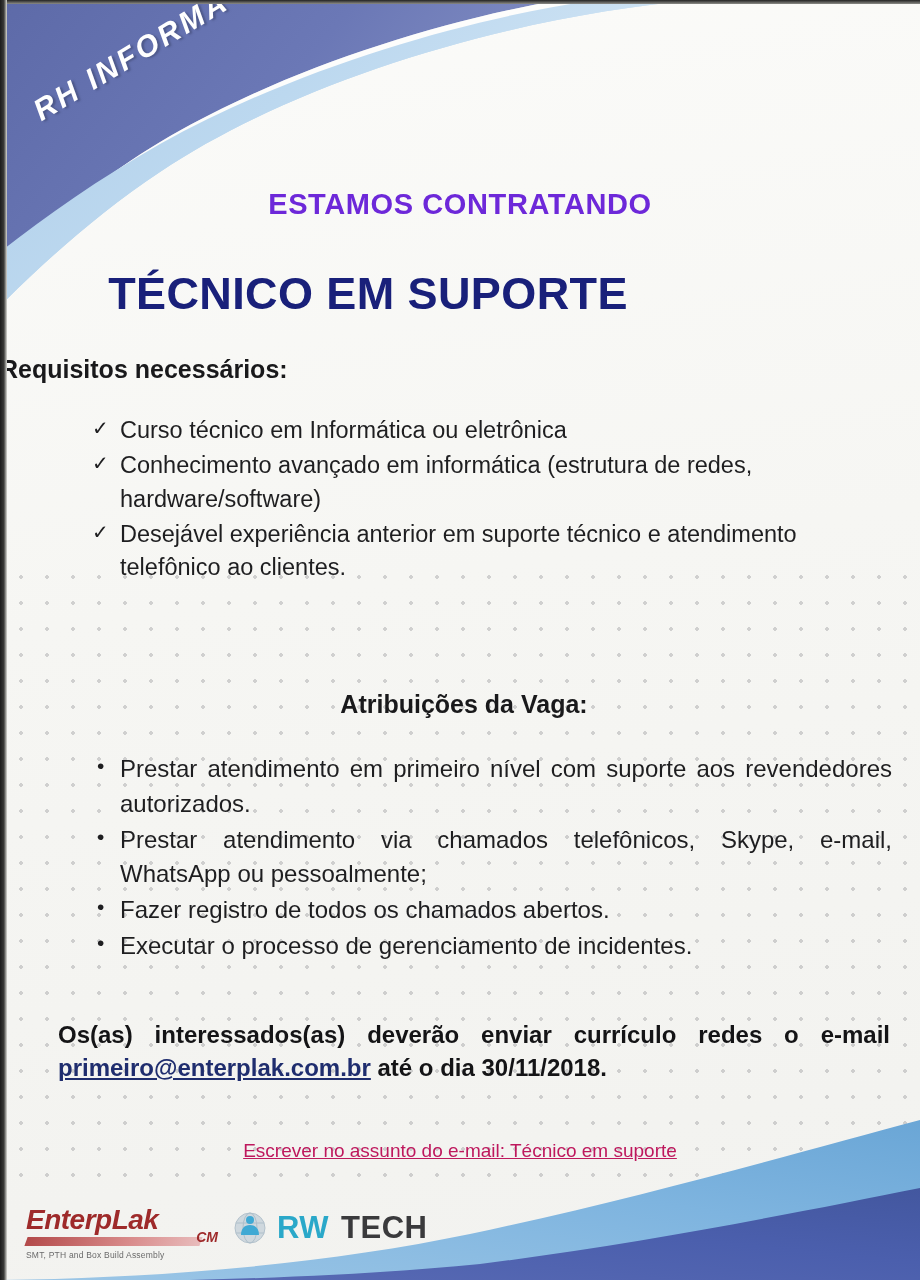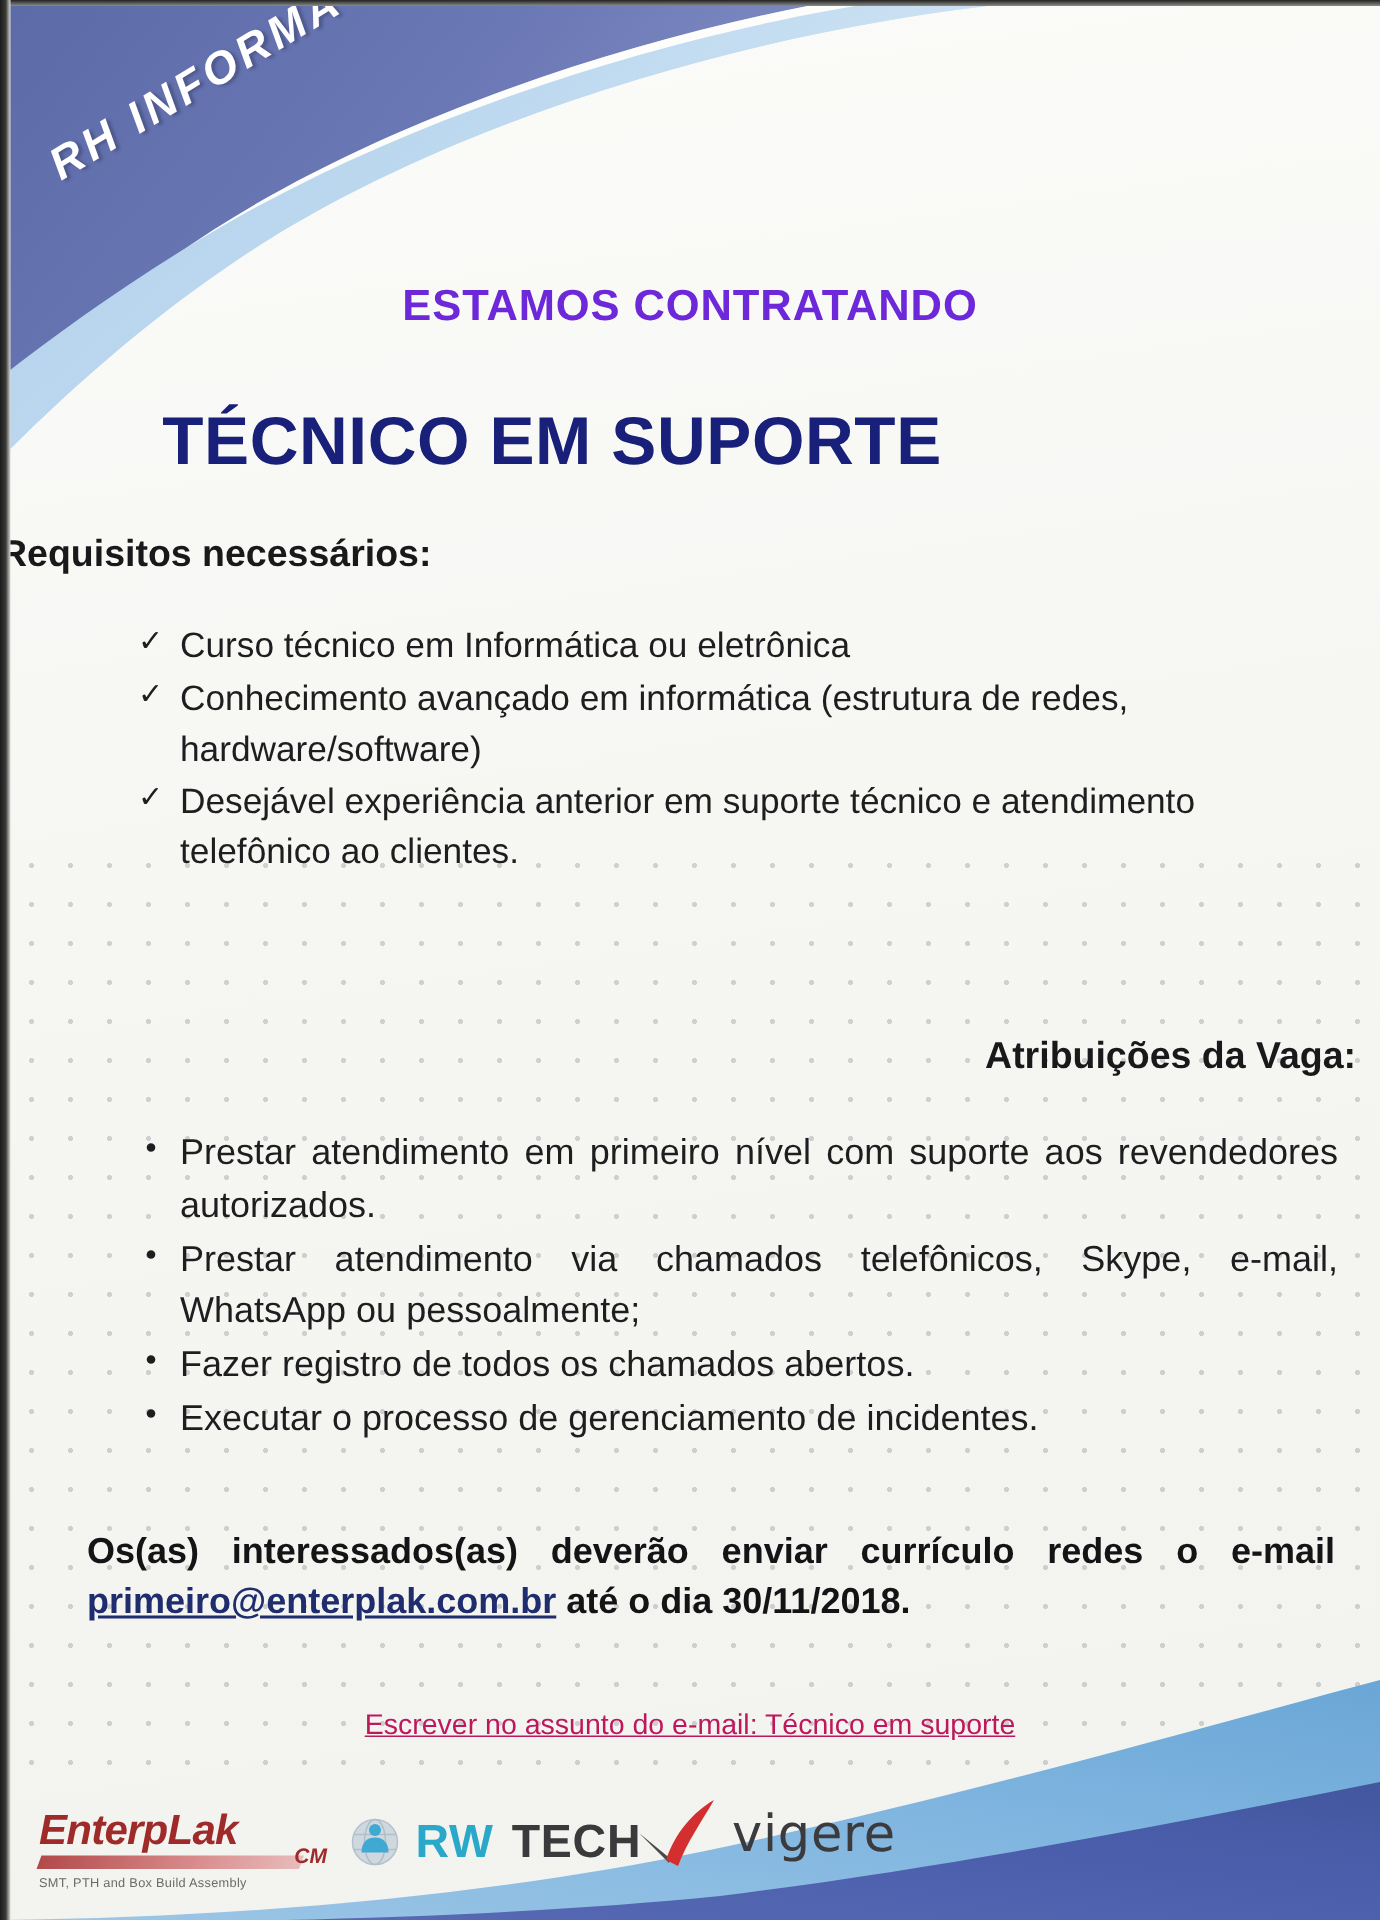--- a/index.html
+++ b/index.html
@@ -111,22 +111,22 @@
     letter-spacing: 0.4px;
     color: #19207a;
   }
   .sec-req {
     position: absolute; left: 0; top: 355px; width: 896px;
     text-align: left;
     font-size: 25px; font-weight: bold;
     color: #19191b;
   }
   .sec-atr {
-    position: absolute; left: 0; top: 690px; width: 904px;
-    text-align: right;
+    position: absolute; left: 12px; top: 690px; width: 904px;
+    text-align: center;
     font-size: 25px; font-weight: bold;
     color: #19191b;
   }
 
   .req-list {
     position: absolute; left: 92px; top: 414px; width: 800px;
     margin: 0; padding: 0; list-style: none;
     font-size: 23.5px; color: #1e1e20; line-height: 1.42;
   }
   .req-list li {
@@ -360,23 +360,16 @@
         <ellipse cx="18" cy="18" rx="7" ry="15" fill="none" stroke="#aebfca" stroke-width="1"></ellipse>
         <path d="M4,13 H32 M4,23 H32" stroke="#aebfca" stroke-width="1" fill="none"></path>
         <circle cx="18" cy="10" r="4" fill="#3fa9d4"></circle>
         <path d="M18,15 C12,15 9,19 9,25 L27,25 C27,19 24,15 18,15 Z" fill="#3fa9d4"></path>
       </svg>
       <div class="rw-word">
         <span class="rw-a">RW</span><span class="rw-b">TECH</span>
       </div>
     </div>
 
-    <div class="lg-vigere">
-      <svg width="62" height="50" viewBox="0 0 62 50">
-        <path d="M2,24 L22,44 C22,44 30,22 50,4 C50,4 34,24 24,42 Z" fill="#4a4a4c"></path>
-        <path d="M20,42 C26,24 38,10 52,2 C44,16 34,30 28,46 Z" fill="#d32f2f"></path>
-      </svg>
-      <div class="vg-word">vigere</div>
-    </div>
 
   </div>
 
 </div>
 
 </body></html>

